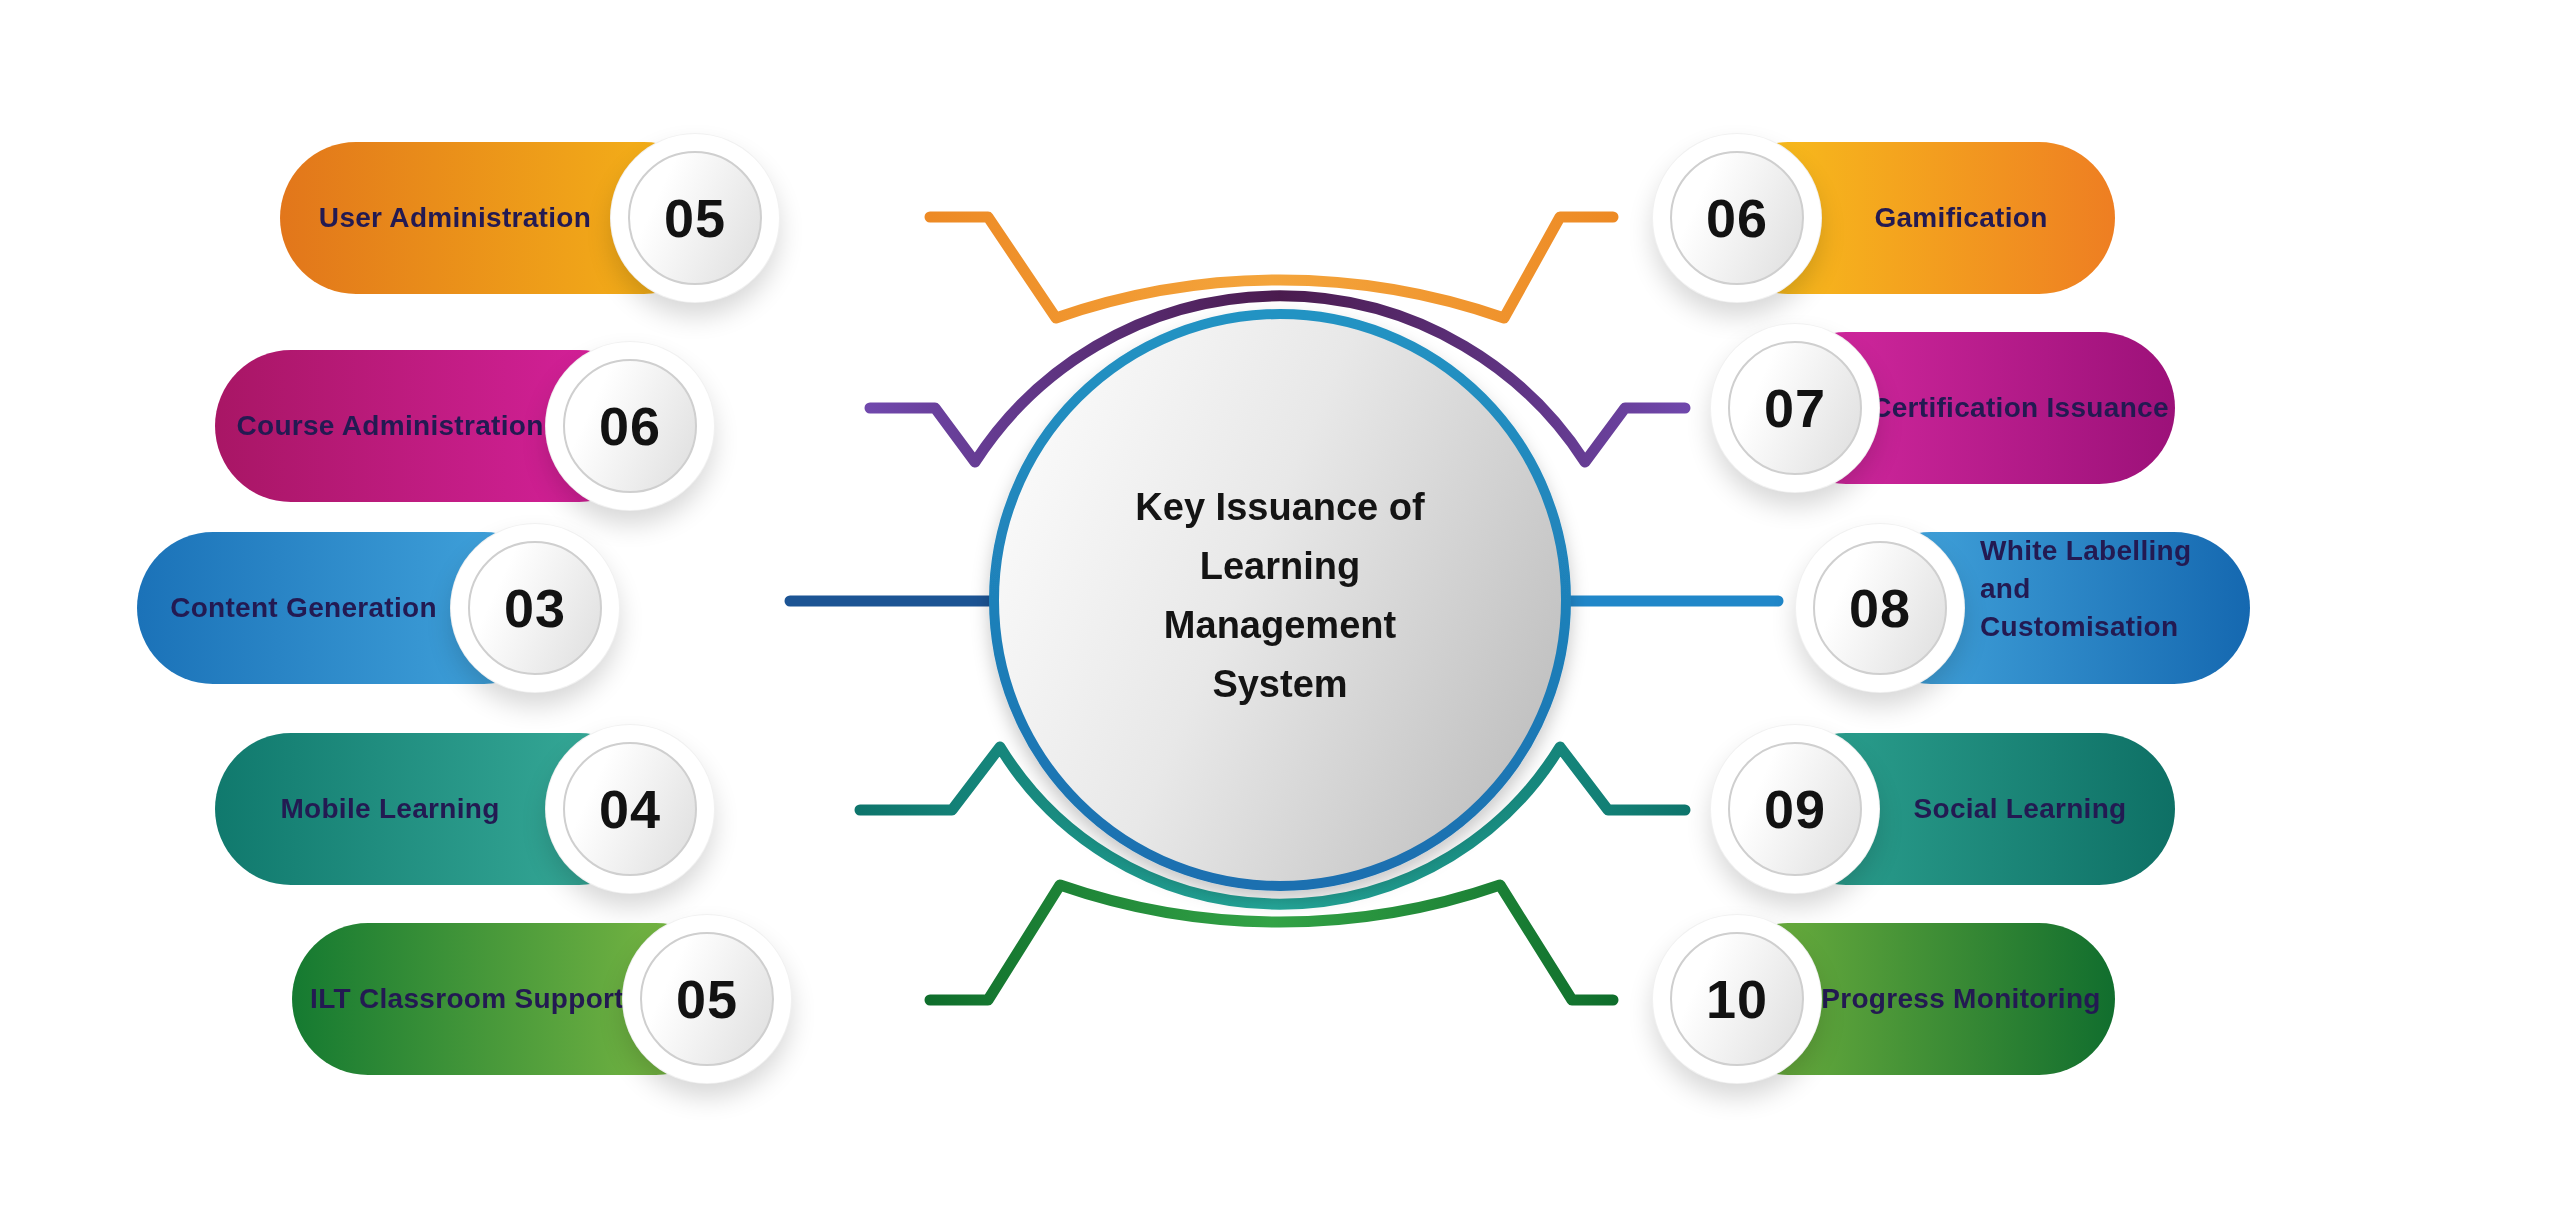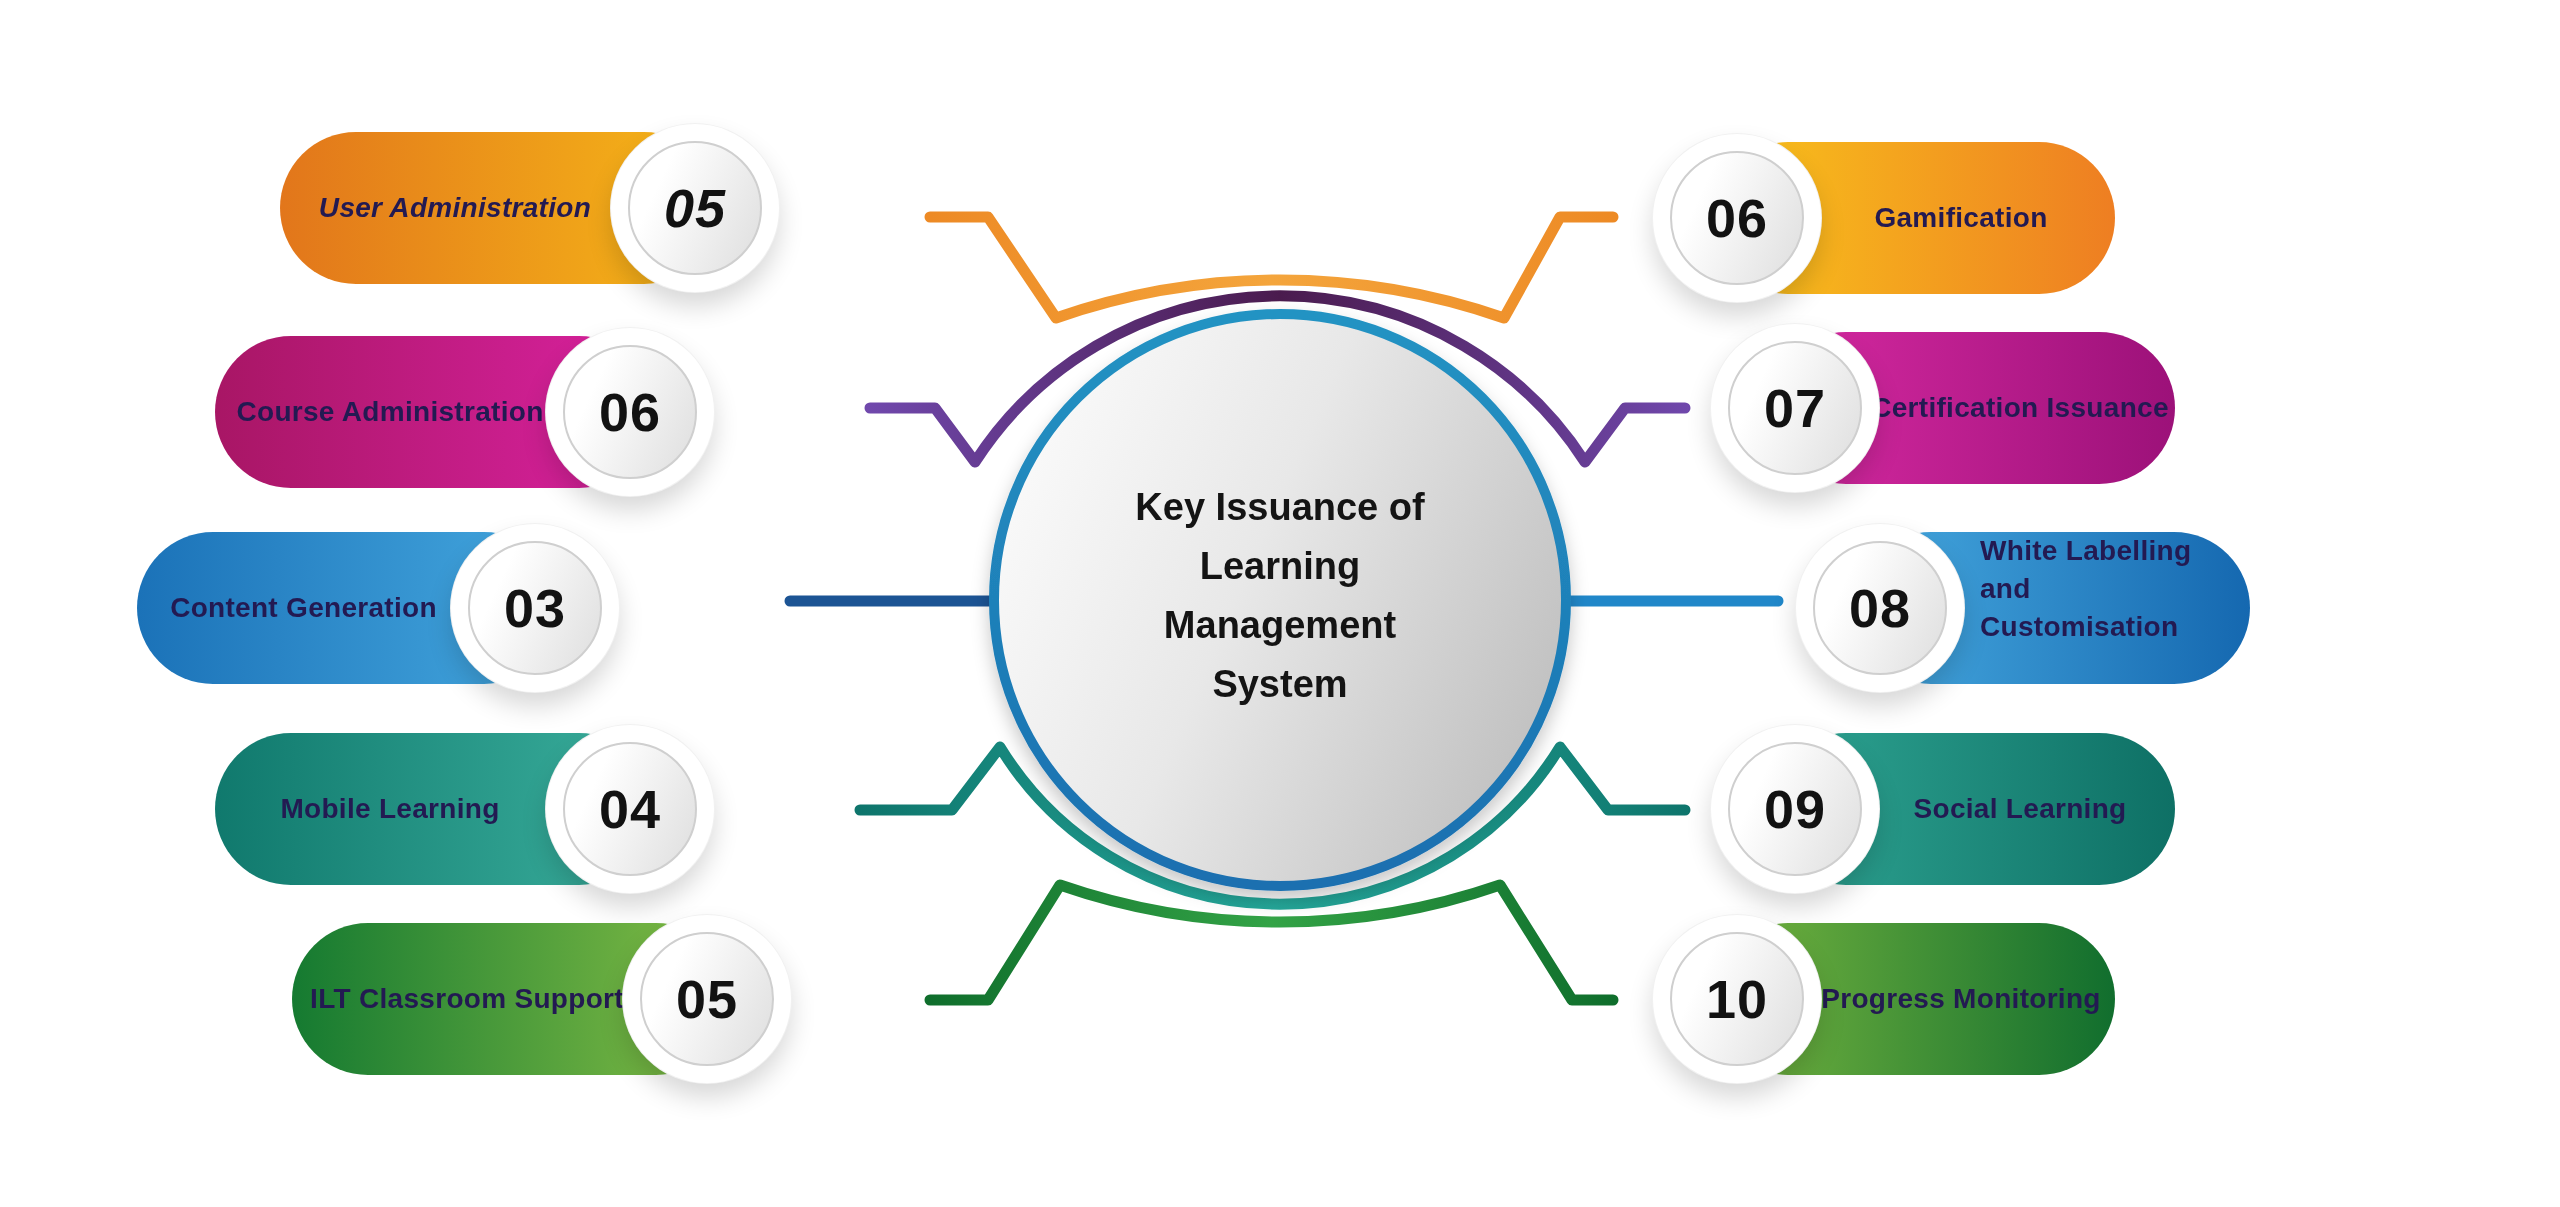--- a/index.html
+++ b/index.html
@@ -88,27 +88,27 @@
   </svg>
 
   <div id="center-title">
     <div class="title-line">Key Issuance of</div>
     <div class="title-line">Learning</div>
     <div class="title-line">Management</div>
     <div class="title-line">System</div>
   </div>
 
   <div id="items-root">
-      <div class="pill" style="left: 280px; top: 132px; width: 440px; background: linear-gradient(90deg, rgb(226, 118, 27), rgb(246, 184, 24)); font-style: italic;">
+      <div class="pill" style="left: 280px; top: 142px; width: 440px; background: linear-gradient(90deg, rgb(226, 118, 27), rgb(246, 184, 24));">
         <div class="pill-label" style="left: 35px; width: 280px;">User Administration</div>
         <div class="badge" style="left: 331px; top: -8px;">
           <div class="badge-inner">05</div>
         </div>
       </div>
-      <div class="pill" style="left: 215px; top: 336px; width: 440px; background: linear-gradient(90deg, rgb(168, 22, 101), rgb(218, 34, 160));">
+      <div class="pill" style="left: 215px; top: 350px; width: 440px; background: linear-gradient(90deg, rgb(168, 22, 101), rgb(218, 34, 160));">
         <div class="pill-label" style="left: 35px; width: 280px;">Course Administration</div>
         <div class="badge" style="left: 331px; top: -8px;">
           <div class="badge-inner">06</div>
         </div>
       </div>
       <div class="pill" style="left: 137px; top: 532px; width: 423px; background: linear-gradient(90deg, rgb(27, 114, 184), rgb(69, 168, 223));">
         <div class="pill-label" style="left: 35px; width: 263px;">Content Generation</div>
         <div class="badge" style="left: 314px; top: -8px;">
           <div class="badge-inner">03</div>
         </div>

